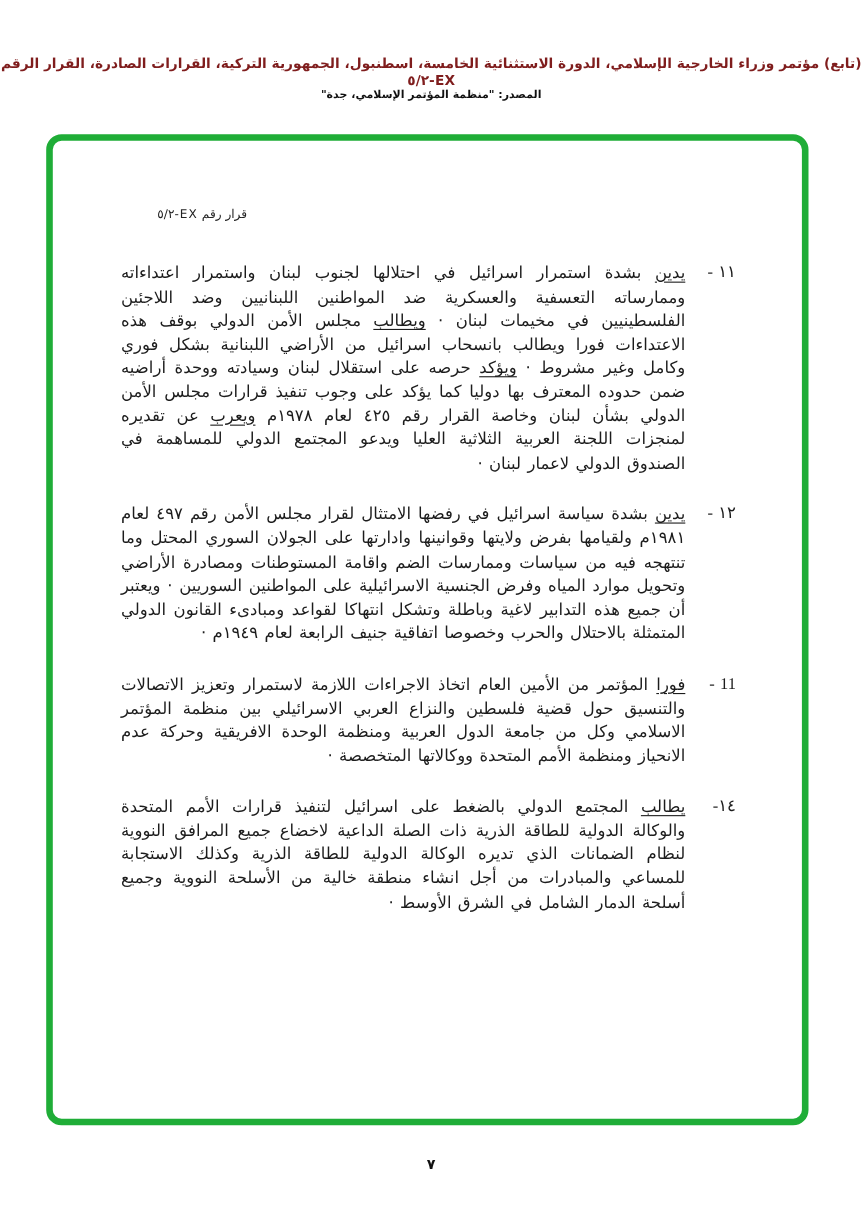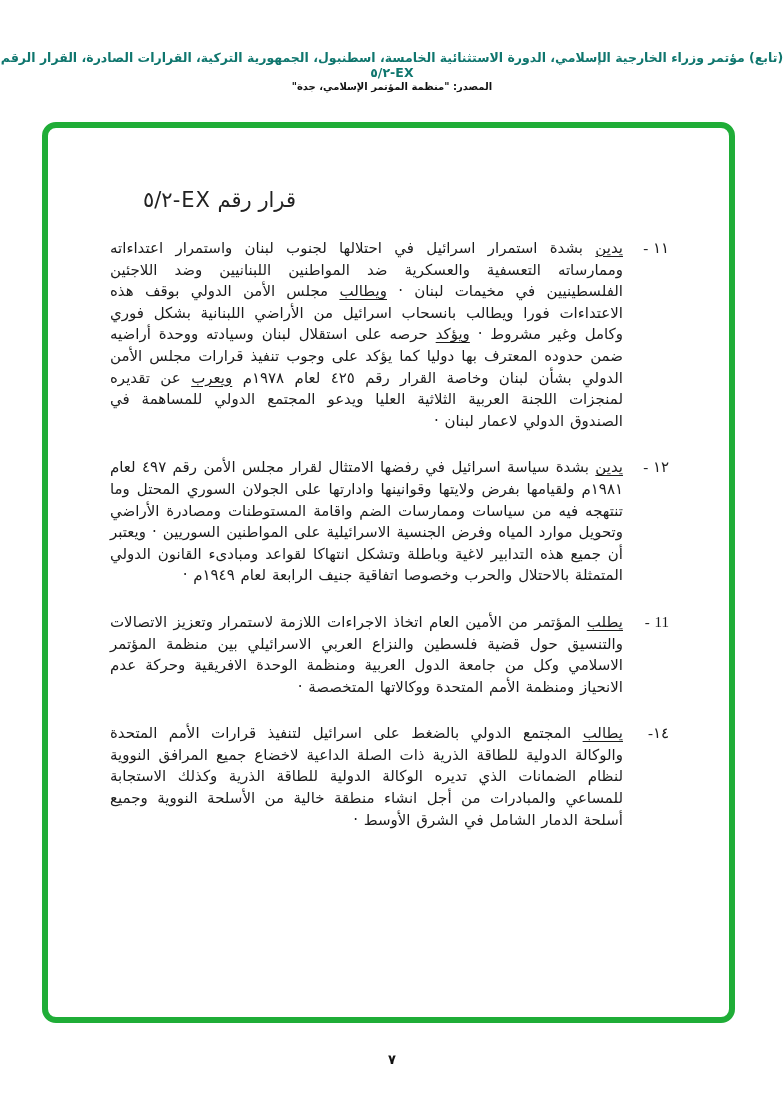--- a/index.html
+++ b/index.html
@@ -7,39 +7,39 @@
     width: 784px; height: 1096px;
     background: #ffffff;
     font-family: "DejaVu Sans", sans-serif;
     position: relative;
     color: #1b1b1b;
     overflow: hidden;
   }
   .page-header-1 {
     position: absolute; top: 50px; left: 0; width: 784px;
     text-align: center; direction: rtl;
-    font-size: 12.5px; font-weight: bold; color: #0f766e;
+    font-size: 12.5px; font-weight: bold; color: #7f1d1d;
     letter-spacing: 0.1px;
   }
   .page-header-2 {
     position: absolute; top: 81px; left: 0; width: 784px;
     text-align: center; direction: rtl;
     font-size: 10px; font-weight: bold; color: #111;
   }
   .doc-frame {
     position: absolute; left: 42px; top: 122px;
     width: 681px; height: 889px;
     border: 6px solid #1fad37;
     border-radius: 14px;
     background: #ffffff;
   }
   .doc-title {
     position: absolute; left: 95px; top: 60px;
     direction: rtl;
-    font-size: 21px; color: #222;
+    font-size: 11px; color: #222;
     letter-spacing: 1px;
     white-space: nowrap;
   }
   .paras {
     position: absolute; top: 110px; right: 60px; left: 62px;
     direction: rtl;
   }
   .para {
     position: relative;
     padding-right: 46px;
@@ -73,18 +73,18 @@
 
 <div class="page-header-2">المصدر: "منظمة المؤتمر الإسلامي، جدة"</div>
 
 <div class="doc-frame">
 
   <div class="doc-title">قرار رقم ‎EX-٥/٢‎</div>
 
   <div class="paras">
       <div class="para"><span class="num">١١ -</span><span class="u">يدين</span><span> بشدة استمرار اسرائيل في احتلالها لجنوب لبنان واستمرار اعتداءاته وممارساته التعسفية والعسكرية ضد المواطنين اللبنانيين وضد اللاجئين الفلسطينيين في مخيمات لبنان · </span><span class="u">ويطالب</span><span> مجلس الأمن الدولي بوقف هذه الاعتداءات فورا ويطالب بانسحاب اسرائيل من الأراضي اللبنانية بشكل فوري وكامل وغير مشروط · </span><span class="u">ويؤكد</span><span> حرصه على استقلال لبنان وسيادته ووحدة أراضيه ضمن حدوده المعترف بها دوليا كما يؤكد على وجوب تنفيذ قرارات مجلس الأمن الدولي بشأن لبنان وخاصة القرار رقم ٤٢٥ لعام ١٩٧٨م </span><span class="u">ويعرب</span><span> عن تقديره لمنجزات اللجنة العربية الثلاثية العليا ويدعو المجتمع الدولي للمساهمة في الصندوق الدولي لاعمار لبنان ·</span></div>
       <div class="para"><span class="num">١٢ -</span><span class="u">يدين</span><span> بشدة سياسة اسرائيل في رفضها الامتثال لقرار مجلس الأمن رقم ٤٩٧ لعام ١٩٨١م ولقيامها بفرض ولايتها وقوانينها وادارتها على الجولان السوري المحتل وما تنتهجه فيه من سياسات وممارسات الضم واقامة المستوطنات ومصادرة الأراضي وتحويل موارد المياه وفرض الجنسية الاسرائيلية على المواطنين السوريين · ويعتبر أن جميع هذه التدابير لاغية وباطلة وتشكل انتهاكا لقواعد ومبادىء القانون الدولي المتمثلة بالاحتلال والحرب وخصوصا اتفاقية جنيف الرابعة لعام ١٩٤٩م ·</span></div>
-      <div class="para"><span class="num">11 -</span><span class="u">يطلب</span><span> المؤتمر من الأمين العام اتخاذ الاجراءات اللازمة لاستمرار وتعزيز الاتصالات والتنسيق حول قضية فلسطين والنزاع العربي الاسرائيلي بين منظمة المؤتمر الاسلامي وكل من جامعة الدول العربية ومنظمة الوحدة الافريقية وحركة عدم الانحياز ومنظمة الأمم المتحدة ووكالاتها المتخصصة ·</span></div>
+      <div class="para"><span class="num">11 -</span><span class="u">فورا</span><span> المؤتمر من الأمين العام اتخاذ الاجراءات اللازمة لاستمرار وتعزيز الاتصالات والتنسيق حول قضية فلسطين والنزاع العربي الاسرائيلي بين منظمة المؤتمر الاسلامي وكل من جامعة الدول العربية ومنظمة الوحدة الافريقية وحركة عدم الانحياز ومنظمة الأمم المتحدة ووكالاتها المتخصصة ·</span></div>
       <div class="para"><span class="num">١٤-</span><span class="u">يطالب</span><span> المجتمع الدولي بالضغط على اسرائيل لتنفيذ قرارات الأمم المتحدة والوكالة الدولية للطاقة الذرية ذات الصلة الداعية لاخضاع جميع المرافق النووية لنظام الضمانات الذي تديره الوكالة الدولية للطاقة الذرية وكذلك الاستجابة للمساعي والمبادرات من أجل انشاء منطقة خالية من الأسلحة النووية وجميع أسلحة الدمار الشامل في الشرق الأوسط ·</span></div>
     </div>
 </div>
 
 <div class="page-number">٧</div>
 
 </body></html>

